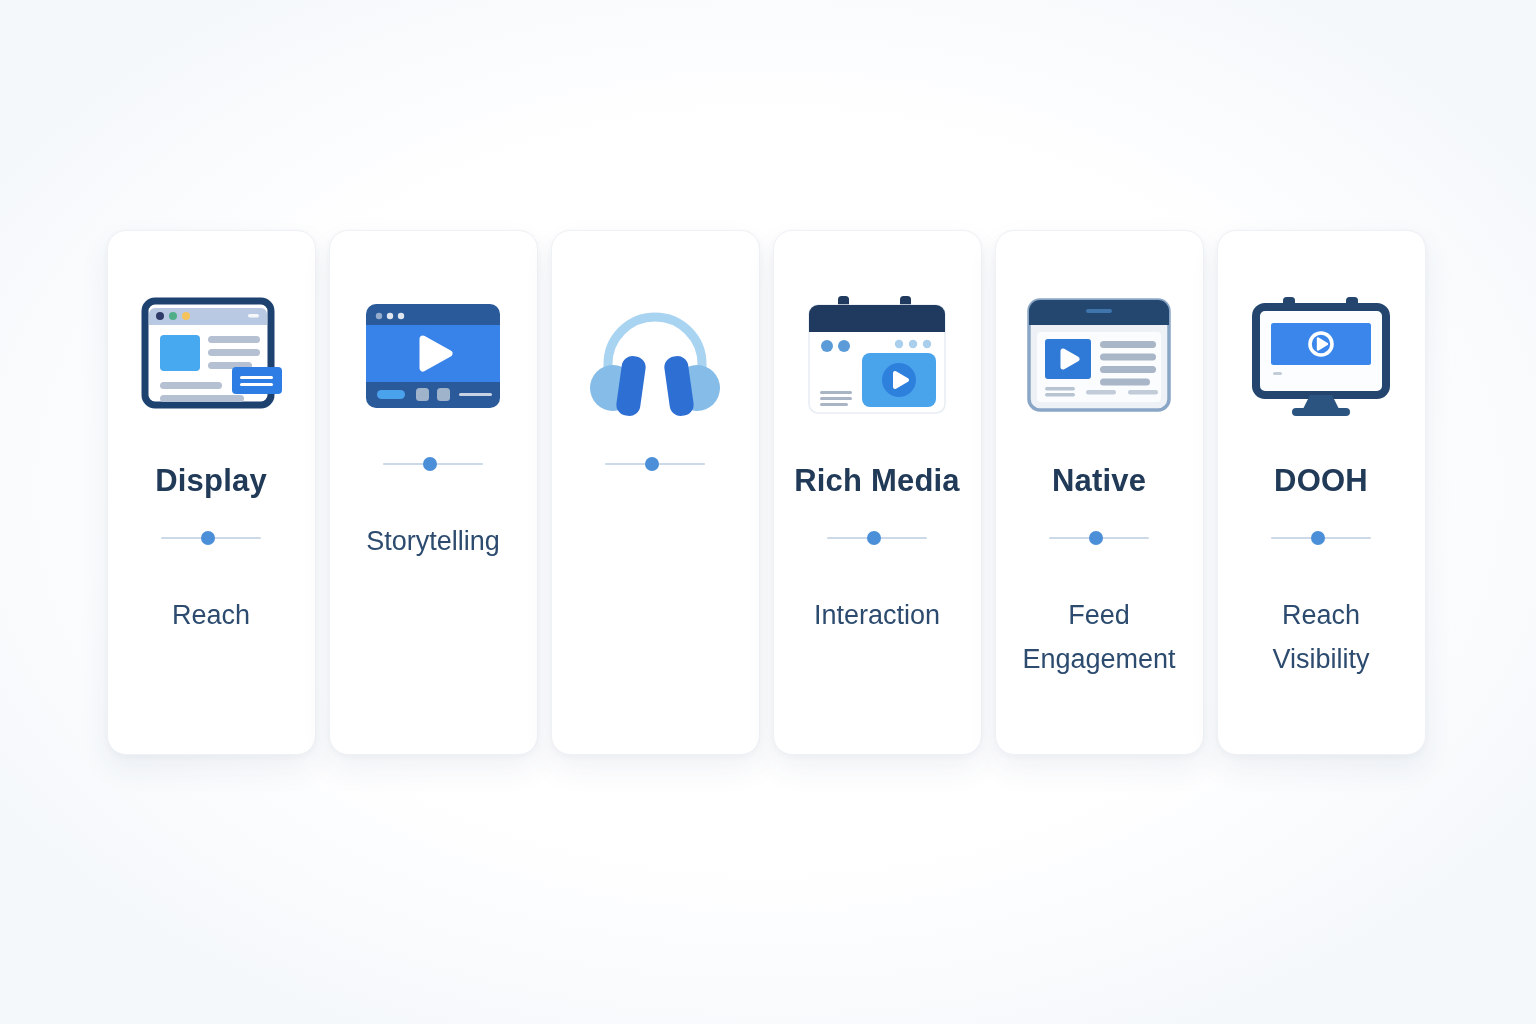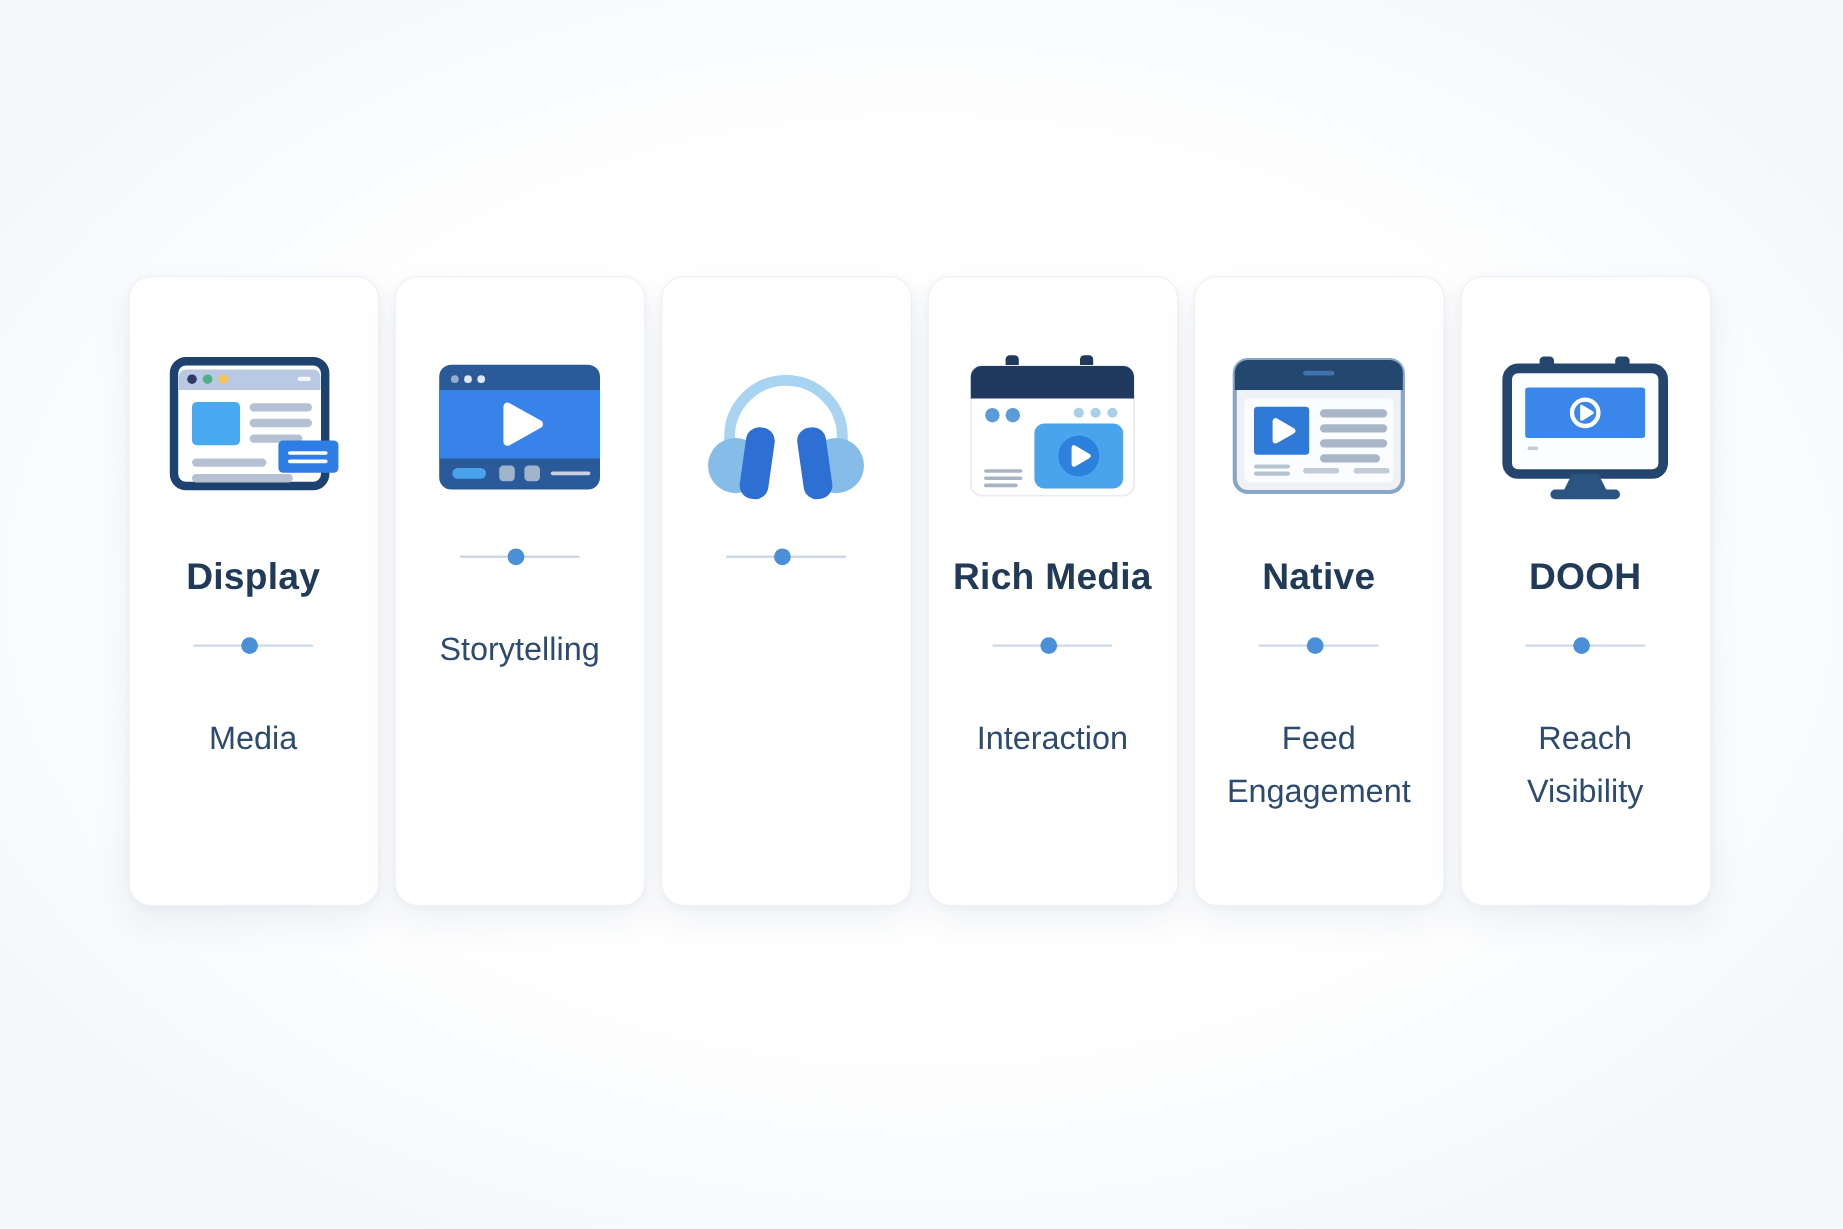--- a/index.html
+++ b/index.html
@@ -103,21 +103,21 @@
           <rect x="96" y="72" width="50" height="27" rx="4" fill="#2e7de4"></rect>
           <rect x="104" y="81" width="33" height="3" rx="1.5" fill="#ffffff"></rect>
           <rect x="104" y="88" width="33" height="3" rx="1.5" fill="#ffffff"></rect>
         </svg>
       </div>
       <h2 class="card-title">Display</h2>
       <div class="divider">
         <span class="line"></span>
         <span class="dot"></span>
       </div>
-      <p class="card-subtitle">Media</p>
+      <p class="card-subtitle">Reach</p>
     </article>
 
     <article class="card">
       <div class="icon-wrap">
         <svg width="148" height="118" viewBox="0 0 148 118" aria-hidden="true">
           <rect x="7" y="7" width="134" height="104" rx="10" fill="#2b5a9b"></rect>
           <circle cx="20" cy="19" r="3.2" fill="#ffffff" opacity="0.5"></circle>
           <circle cx="31" cy="19" r="3.2" fill="#ffffff" opacity="0.85"></circle>
           <circle cx="42" cy="19" r="3.2" fill="#ffffff" opacity="0.85"></circle>
           <rect x="7" y="28" width="134" height="57" fill="#3883ea"></rect>

